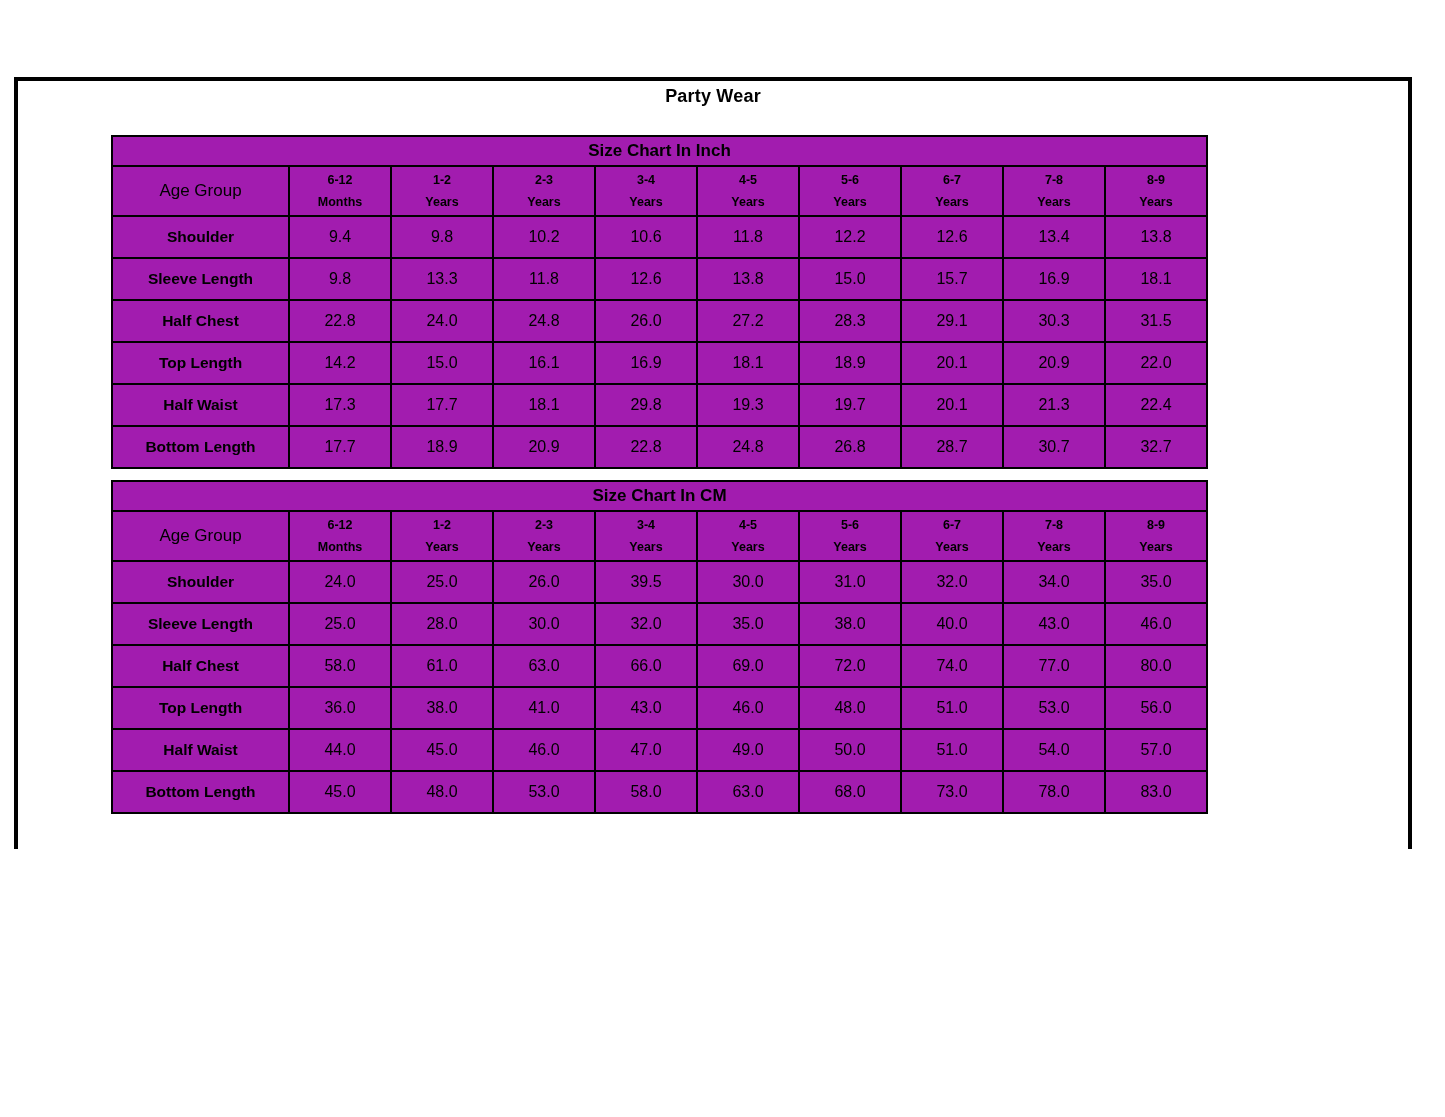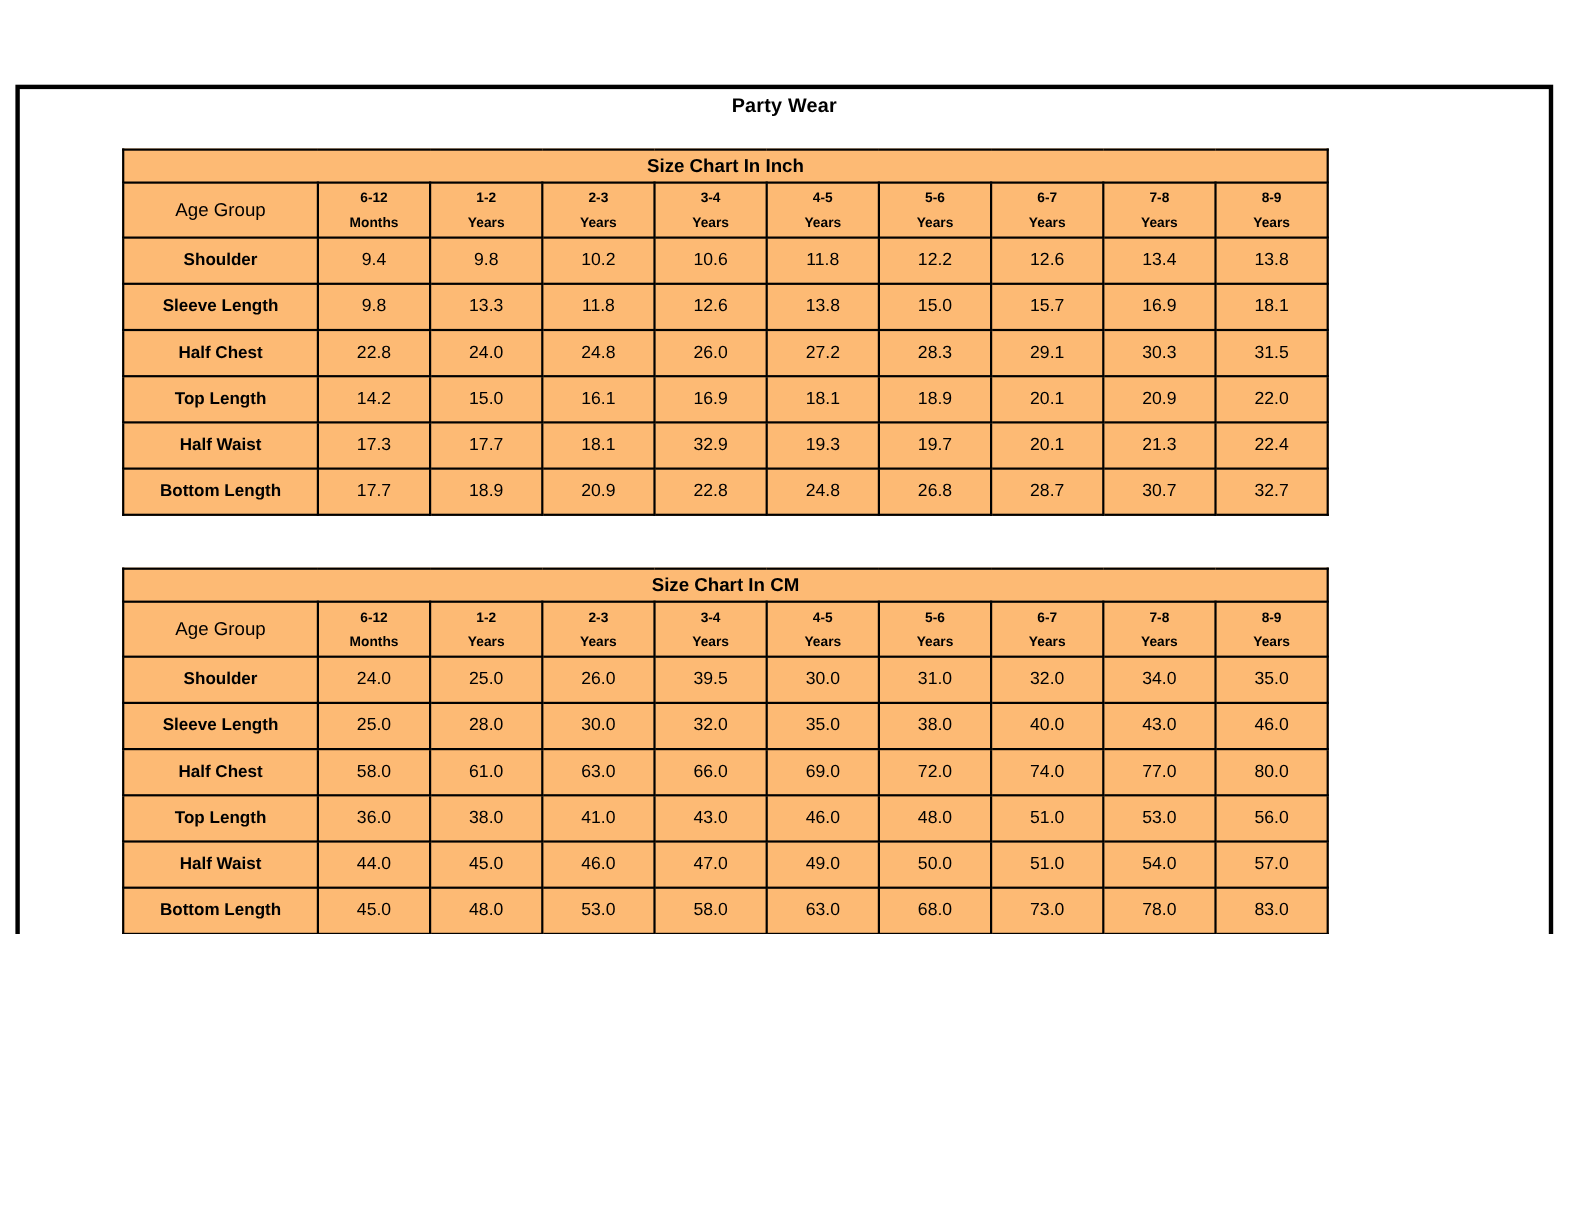--- a/index.html
+++ b/index.html
@@ -35,24 +35,24 @@
     font-size: 18px;
     font-weight: bold;
     letter-spacing: 0.2px;
   }
   table.size-table {
     position: absolute;
     left: 93px;
     width: 1097px;
     border-collapse: collapse;
     table-layout: fixed;
-    background: #fdba74;
+    background: #a21caf;
   }
   table.size-table.t0 { top: 54px; }
-  table.size-table.t1 { top: 435px; }
+  table.size-table.t1 { top: 399px; }
   .size-table th, .size-table td {
     border: 2px solid #000000;
     padding: 0;
     text-align: center;
     vertical-align: middle;
     box-sizing: border-box;
     color: #000000;
   }
   .size-table .tbl-title {
     height: 30px;
@@ -190,21 +190,21 @@
             <td class="val">18.9</td>
             <td class="val">20.1</td>
             <td class="val">20.9</td>
             <td class="val">22.0</td>
           </tr>
           <tr>
             <th class="row-h">Half Waist</th>
             <td class="val">17.3</td>
             <td class="val">17.7</td>
             <td class="val">18.1</td>
-            <td class="val">32.9</td>
+            <td class="val">29.8</td>
             <td class="val">19.3</td>
             <td class="val">19.7</td>
             <td class="val">20.1</td>
             <td class="val">21.3</td>
             <td class="val">22.4</td>
           </tr>
           <tr>
             <th class="row-h">Bottom Length</th>
             <td class="val">17.7</td>
             <td class="val">18.9</td>

